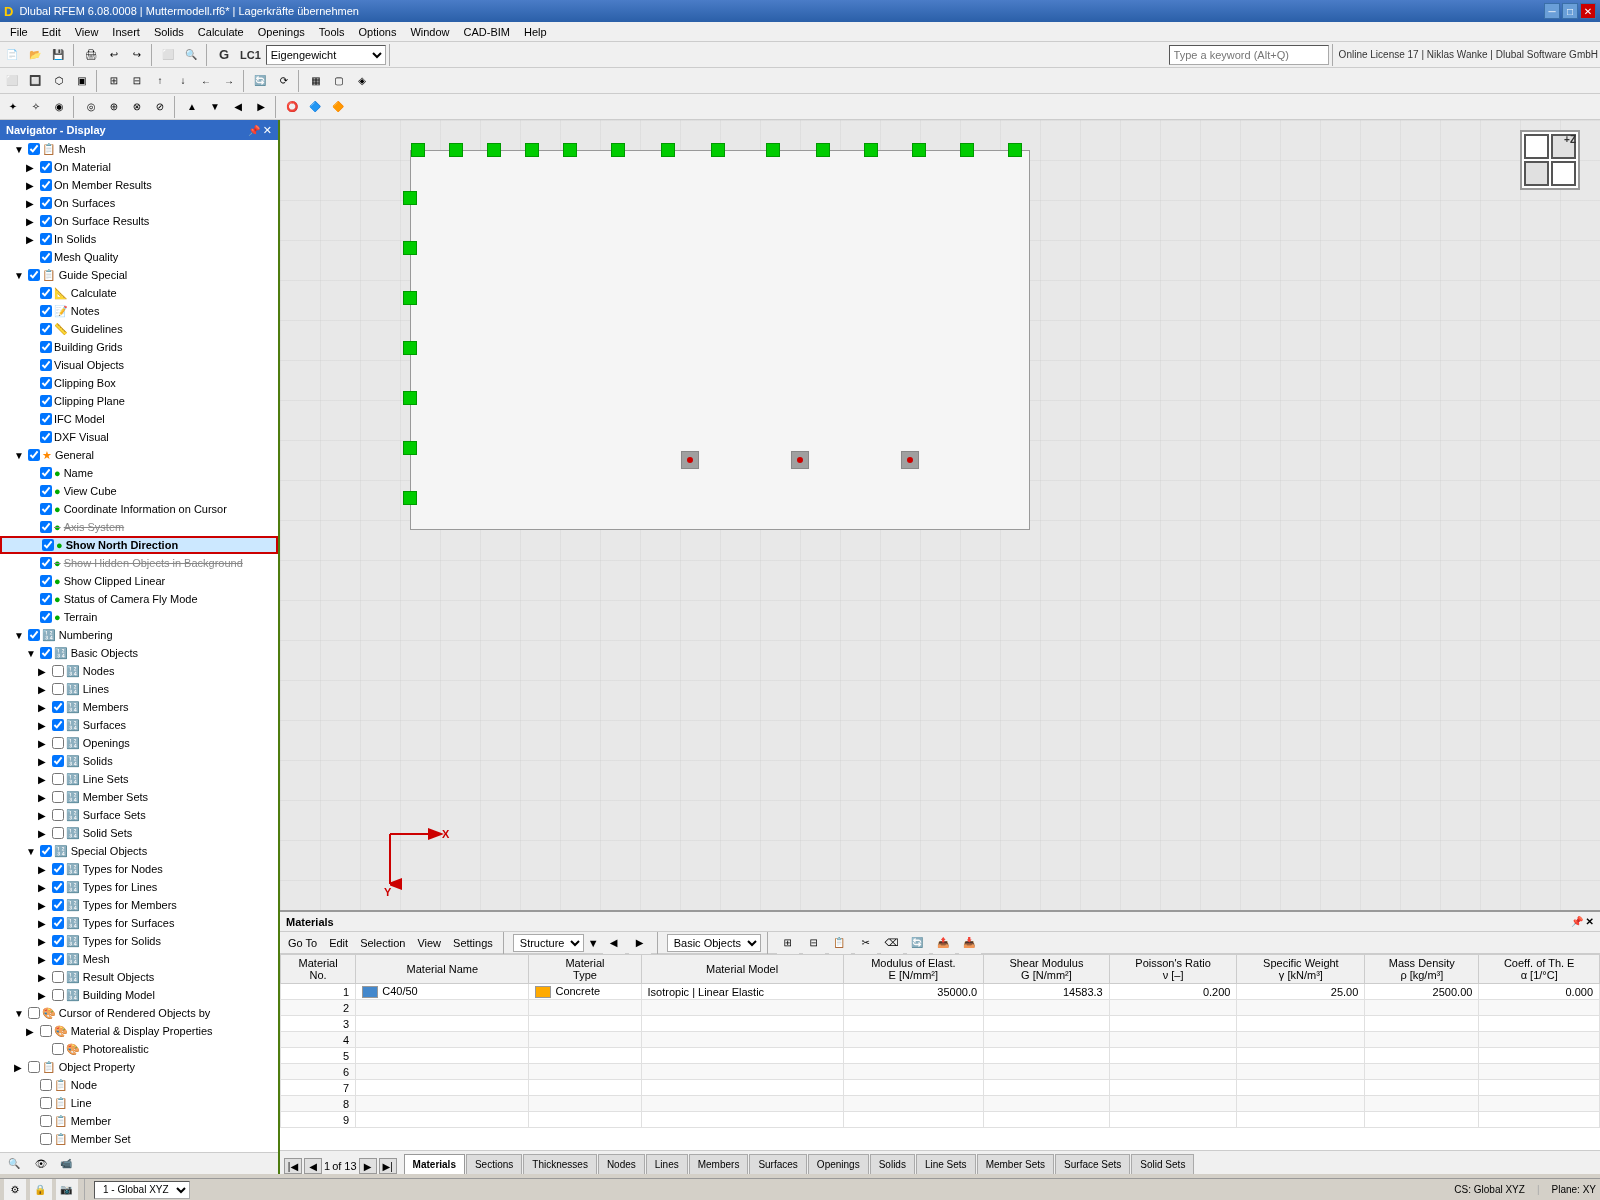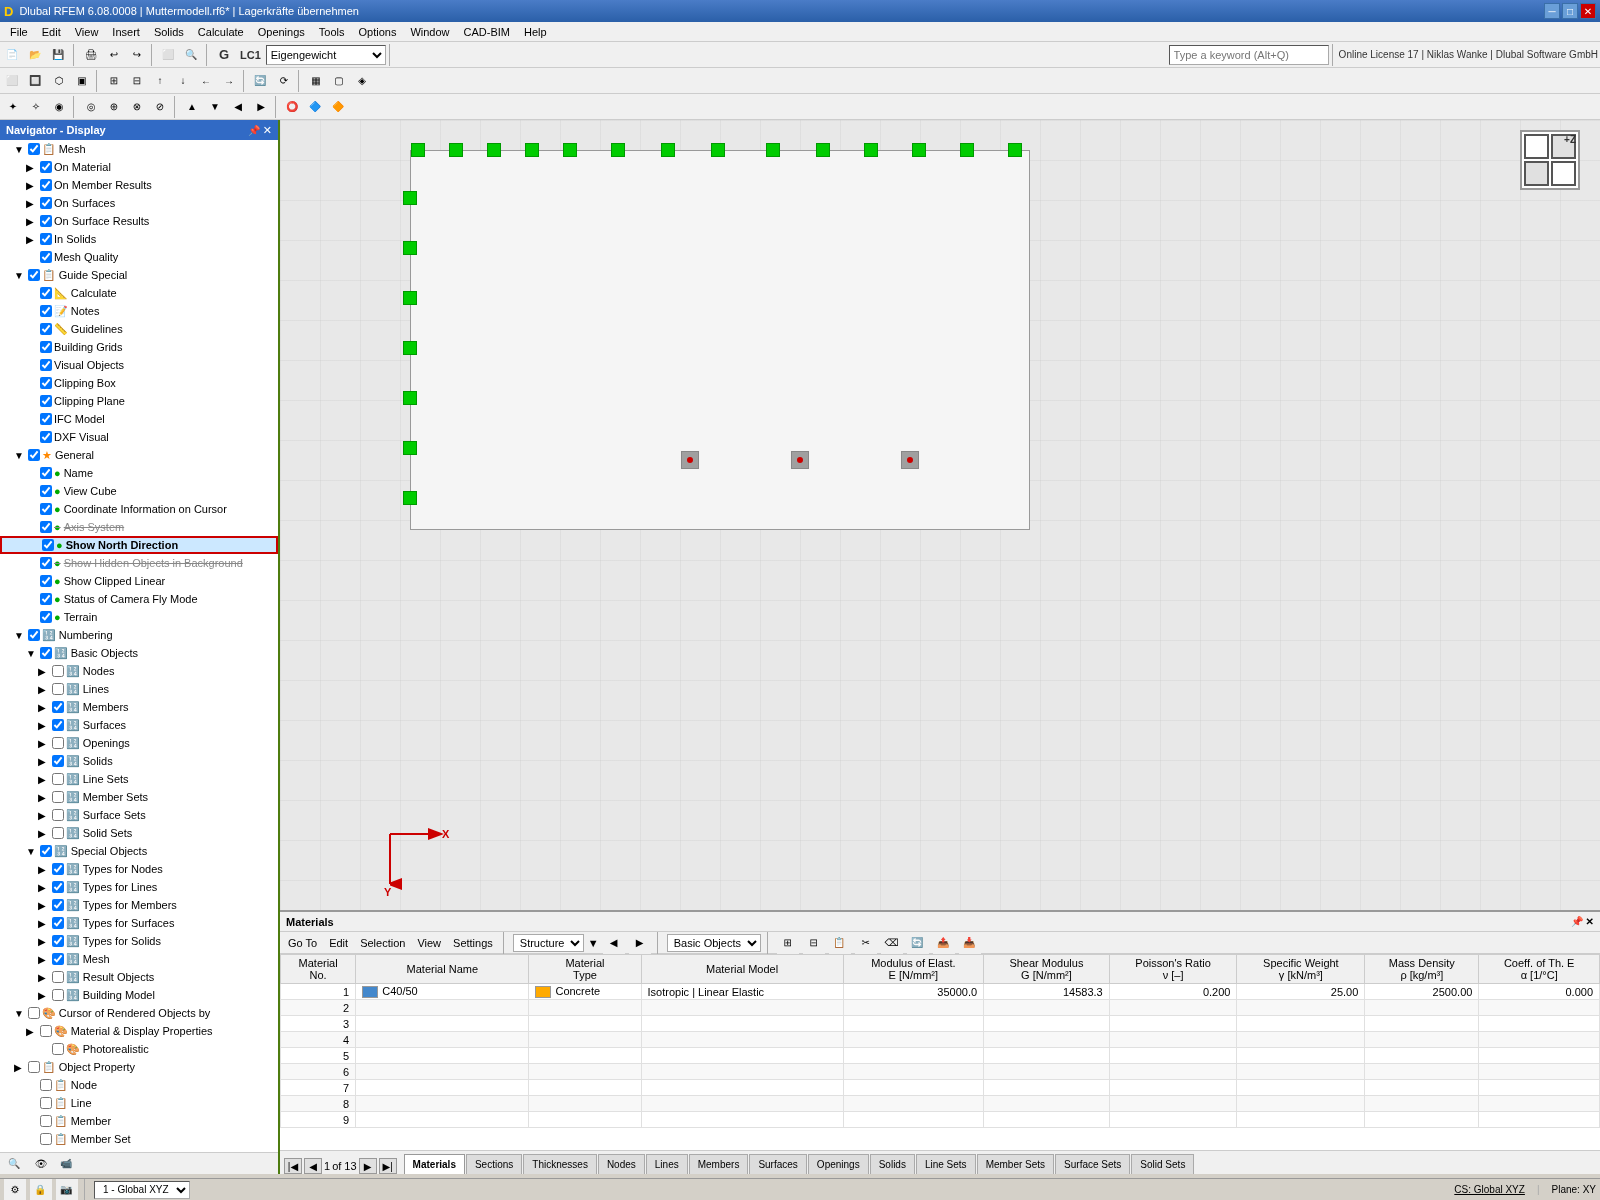--- a/index.html
+++ b/index.html
@@ -1036,16 +1036,16 @@
 <div id="statusbar" style="position:fixed;bottom:0;left:0;right:0;height:22px;background:#d4d0c8;border-top:1px solid #999;display:flex;align-items:center;padding:0 4px;gap:4px;font-size:10px;z-index:100;">
   <div class="tb-btn">⚙</div>
   <div class="tb-btn">🔒</div>
   <div class="tb-btn">📷</div>
   <div class="tb-separator"></div>
   <select class="status-dropdown">
     <option>1 - Global XYZ</option>
   </select>
   <div style="flex:1;"></div>
 
-  <span style="font-size:10px;text-decoration:underline;">CS: Global XYZ</span>
+  <span style="font-size:10px;">CS: Global XYZ</span>
   <span style="margin:0 8px;color:#aaa;">|</span>
   <span style="font-size:10px;">Plane: XY</span>
 </div>
 
 </body></html>

